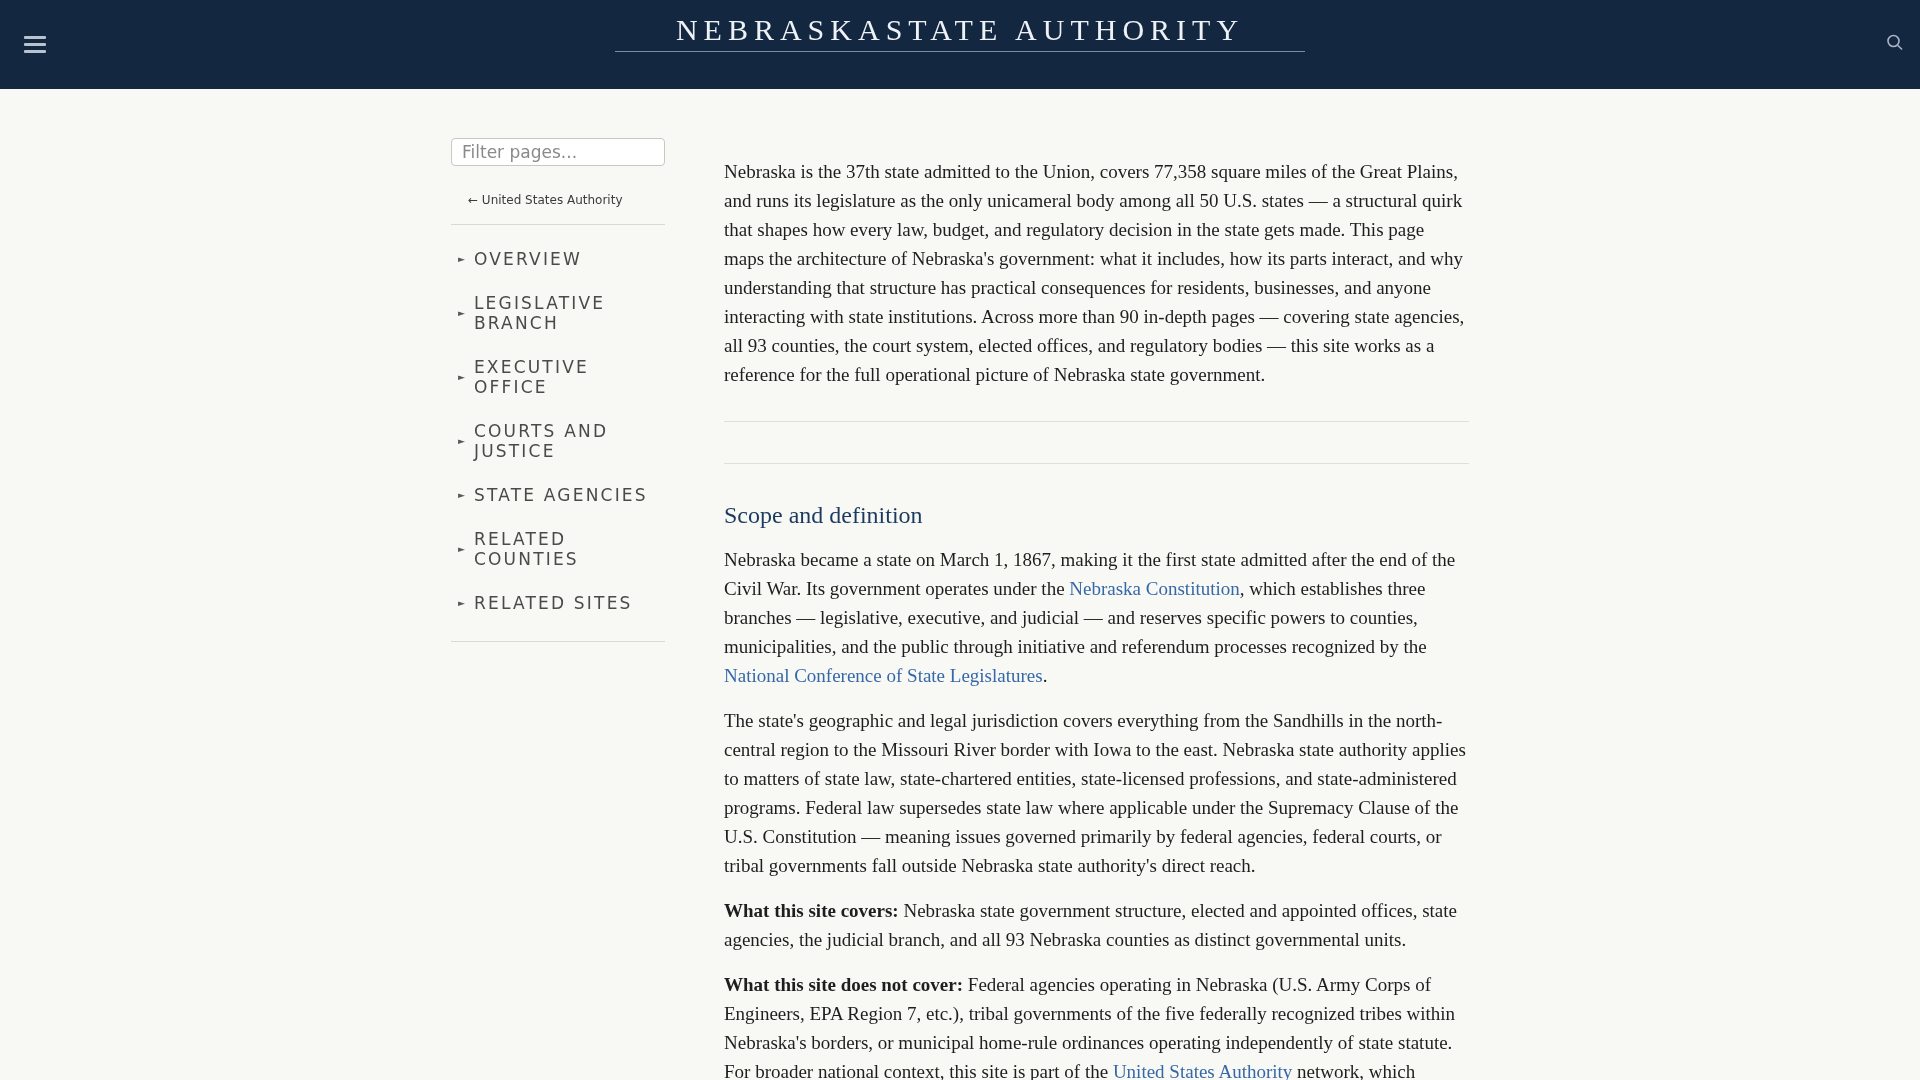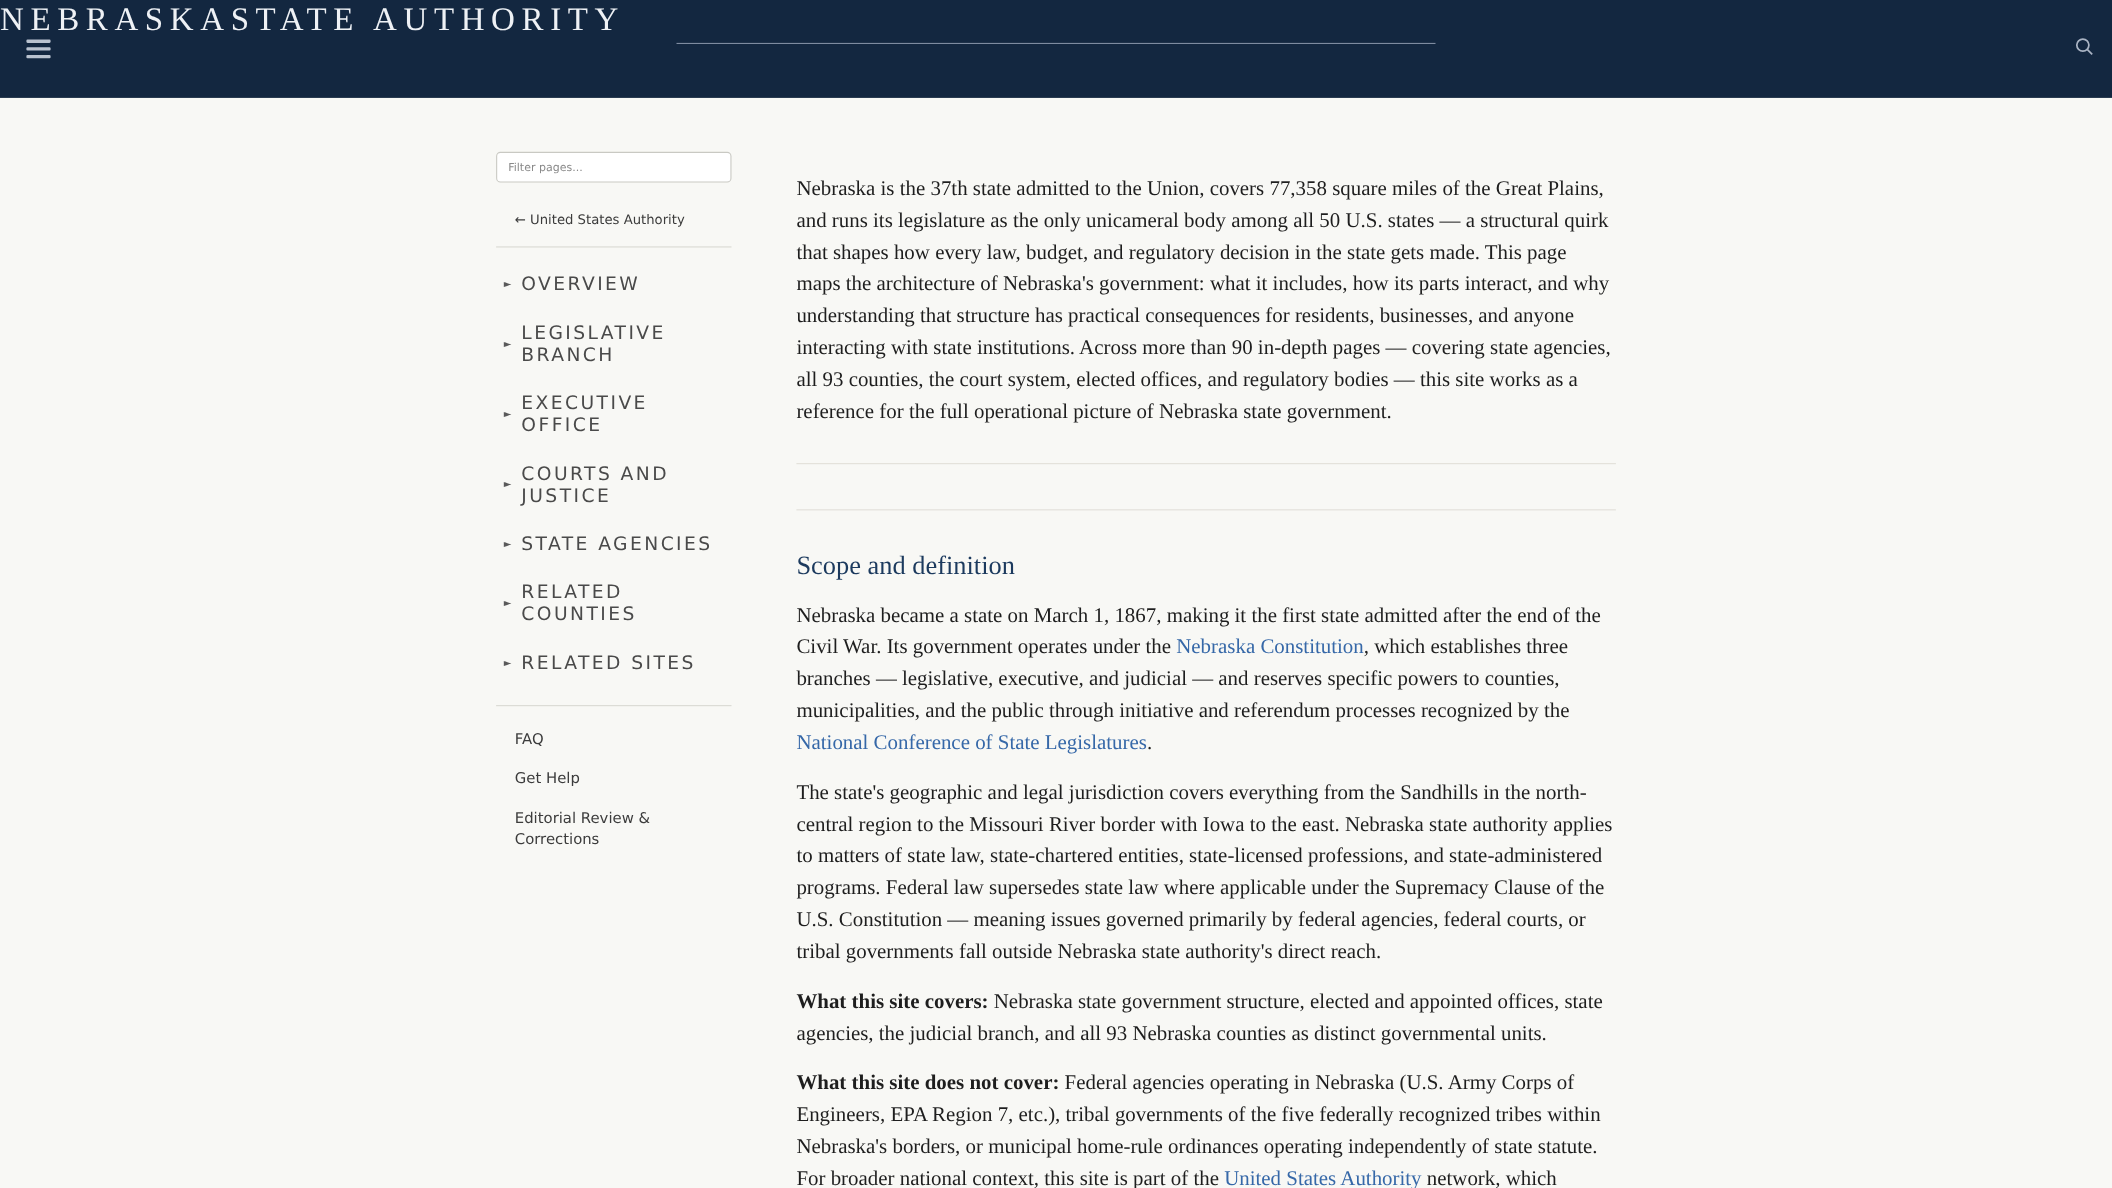--- a/index.html
+++ b/index.html
@@ -14,42 +14,42 @@
     position:relative; height:89px; background:#132740;
   }
   .menu-btn {
     position:absolute; left:20px; top:28px;
     background:none; border:none; padding:4px; cursor:pointer;
   }
   .menu-btn .bar {
     display:block; width:22px; height:3px; margin:4px 0;
     background:#b9c2cf; border-radius:1px;
   }
-  .title-block { padding-top:1px; }
+  .title-block { text-align:center; padding-top:13px; }
   .site-title {
     margin:0; font-family:"Liberation Serif", serif; font-weight:400;
     font-size:30px; letter-spacing:6px; color:#eef1f5; white-space:nowrap;
   }
   .title-rule { width:690px; height:1px; background:#7e8ba0; margin:4px auto 5px; }
   .site-subtitle {
     font-family:"Liberation Serif", serif; font-size:12px;
     letter-spacing:3.5px; color:#bac3d2;
   }
   .search-btn {
     position:absolute; right:10px; top:28px;
     background:none; border:none; padding:4px; cursor:pointer;
   }
   
   .layout { width:1018px; margin:0 auto; display:flex; }
   
   .sidebar { width:214px; flex:none; padding-top:49px; }
   .filter-input {
     width:214px; height:28px; border:1px solid #c9c9c3; border-radius:4px;
     background:#fff; padding:0 10px; font-family:"DejaVu Sans",sans-serif;
-    font-size:10px; color:#333; outline:none;
+    font-size:17px; color:#333; outline:none;
   }
   .filter-input::placeholder { color:#8a8a8a; }
   .back-link {
     display:block; margin:27px 0 0 17px; color:#3c3c3c;
     font-size:12px; text-decoration:none;
   }
   .side-divider { border-top:1px solid #d9d9d3; margin-top:17px; }
   .side-section {
     display:flex; align-items:center; gap:9px;
     margin:24px 0 0 7px; cursor:pointer;
@@ -147,28 +147,20 @@
         </div>
 
         <div class="side-section">
           <span class="arrow">►</span>
           <span class="slabel">RELATED SITES</span>
         </div>
       </nav>
 
     <div class="side-divider"></div>
 
-    <div class="side-footer">
-
-        <a class="flink" href="#">FAQ</a>
-
-        <a class="flink" href="#">Get Help</a>
-
-        <a class="flink" href="#">Editorial Review &amp; Corrections</a>
-      </div>
   </aside>
 
   <main class="main">
 
     <div class="content">
       <p class="intro">Nebraska is the 37th state admitted to the Union, covers 77,358 square miles of the Great Plains, and runs its legislature as the only unicameral body among all 50 U.S. states — a structural quirk that shapes how every law, budget, and regulatory decision in the state gets made. This page maps the architecture of Nebraska's government: what it includes, how its parts interact, and why understanding that structure has practical consequences for residents, businesses, and anyone interacting with state institutions. Across more than 90 in-depth pages — covering state agencies, all 93 counties, the court system, elected offices, and regulatory bodies — this site works as a reference for the full operational picture of Nebraska state government.</p>
 
       <div class="section-break"></div>
 
       <h2 class="section-heading">Scope and definition</h2>

